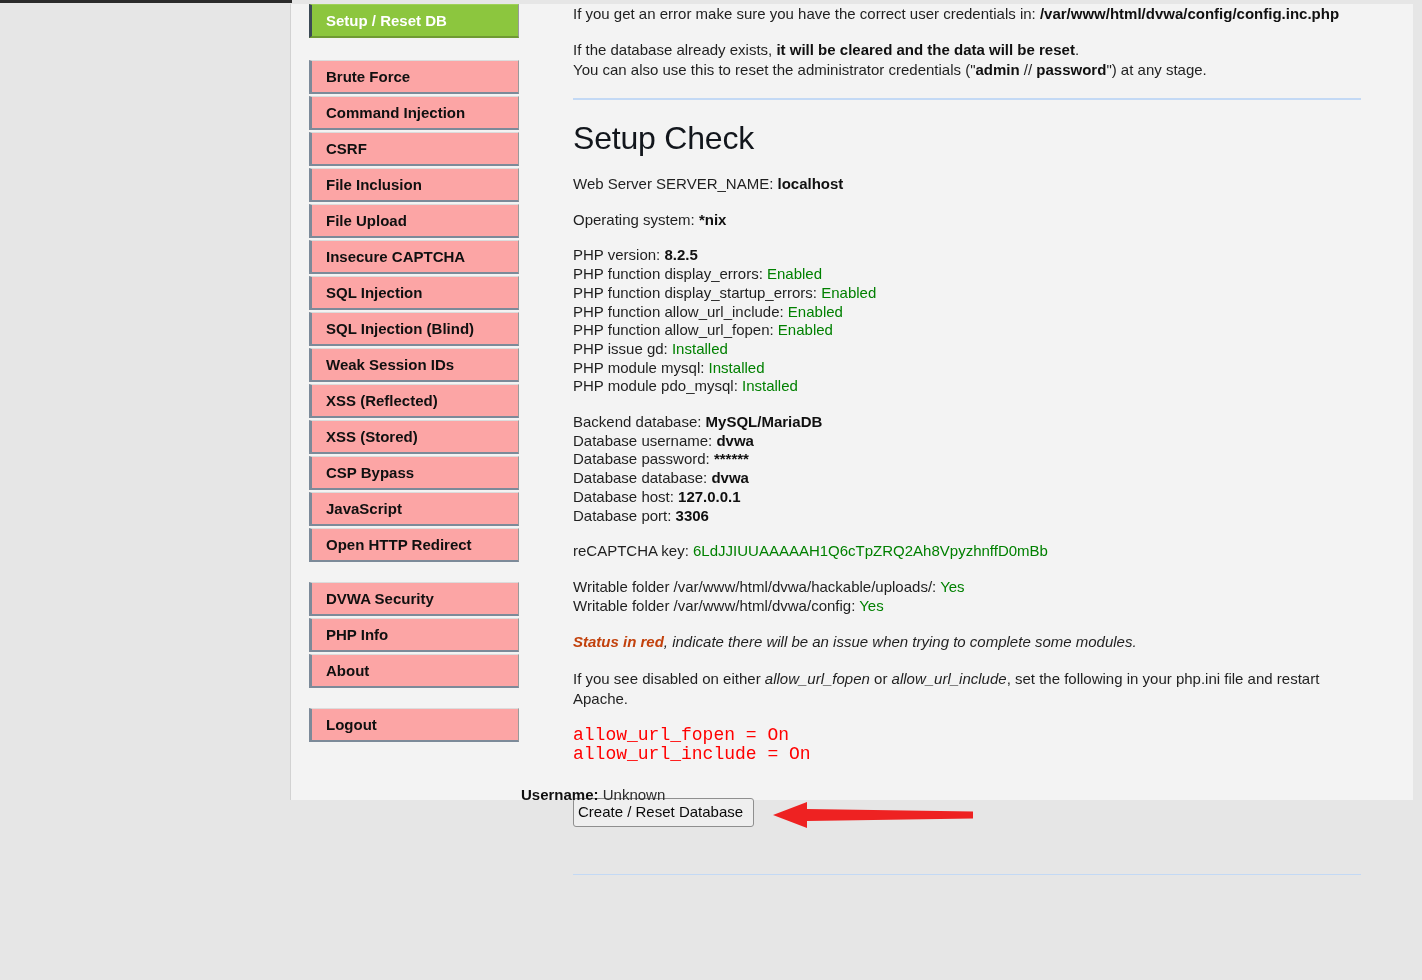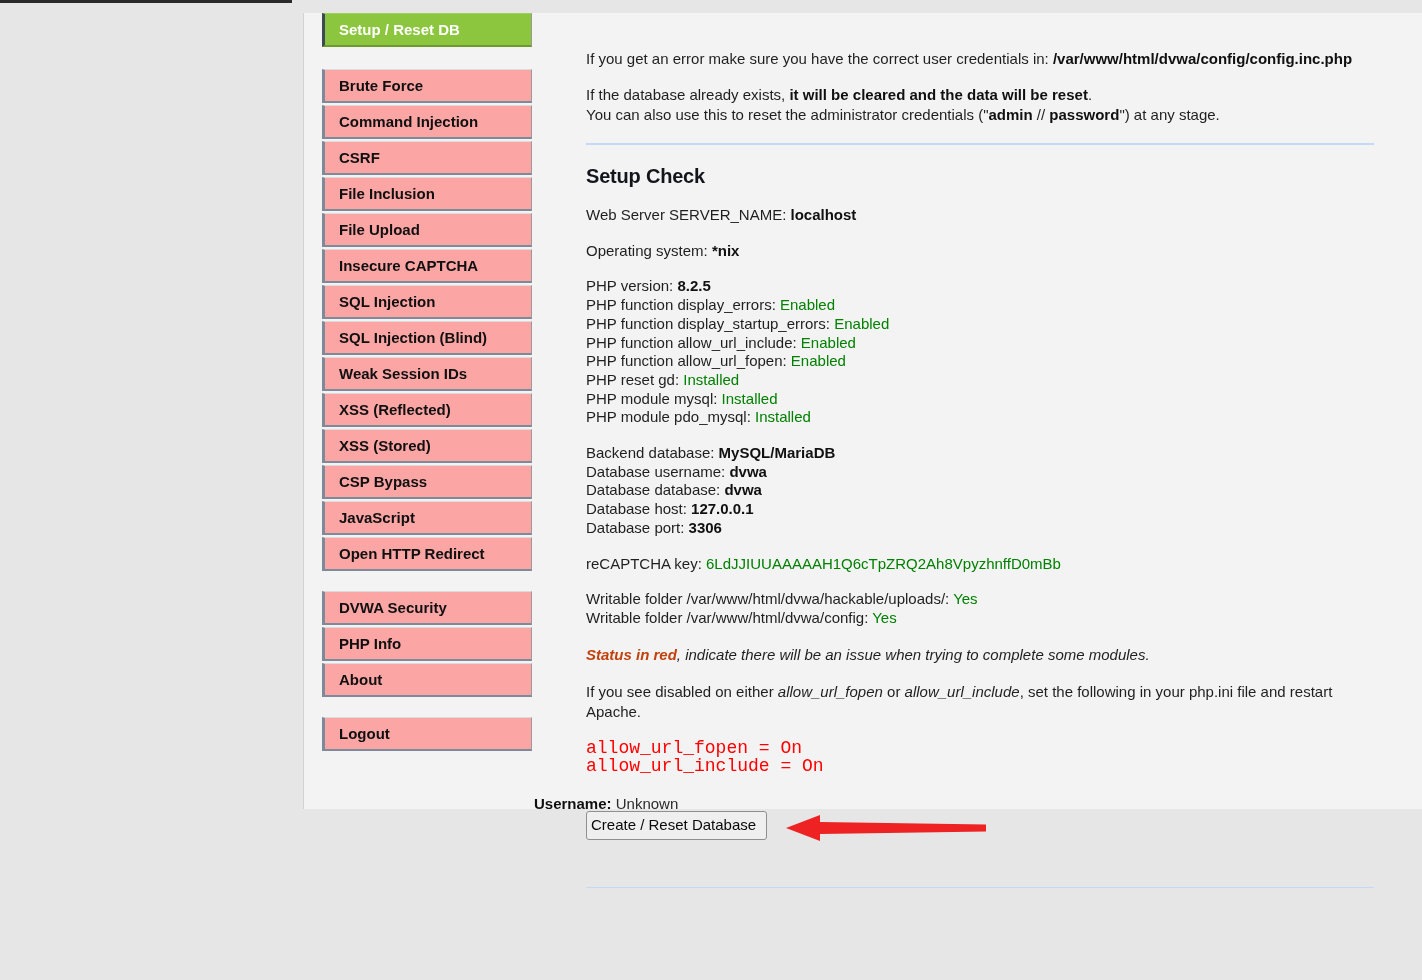--- a/index.html
+++ b/index.html
@@ -19,25 +19,24 @@
   
   .top-strip {
     position: absolute;
     top: 0; left: 0;
     width: 292px;
     height: 3px;
     background: #2b2b2b;
   }
   .page {
     position: absolute;
-    top: 13px; left: 0;
+    top: 4px; left: 0;
     width: 1422px;
     height: 796px;
     display: flex;
-    gap: 13px;
   }
   .outer-gutter {
     width: 290px;
     background: #e6e6e6;
     flex: 0 0 290px;
   }
   .main-frame {
     width: 1122px;
     flex: 0 0 1122px;
     background: #f3f3f3;
@@ -84,37 +83,36 @@
   
   .content {
     flex: 1;
     padding: 0 30px 0 0;
     box-sizing: border-box;
     position: relative;
   }
   .content-inner {
     padding-left: 52px;
     padding-right: 22px;
-    margin-top: 36px;
   }
   .para {
     margin-bottom: 16px;
     line-height: 20px;
   }
   .lead-line { line-height: 20px; }
   b, strong { font-weight: bold; color: #101010; }
   hr.rule {
     border: 0;
     border-top: 2px solid #c3d9f5;
     margin: 18px 0 20px 0;
     height: 0;
   }
   h1.section-title {
-    font-size: 20px;
-    font-weight: bold;
+    font-size: 32px;
+    font-weight: normal;
     color: #12161c;
     margin: 0 0 18px 0;
     letter-spacing: -0.2px;
   }
   .check-block {
     margin-bottom: 17px;
     line-height: 18.7px;
   }
   .ok { color: #008000; }
   .mono-red {
@@ -262,36 +260,39 @@
           <div>
             <span>PHP function display_startup_errors: </span><span class="ok">Enabled</span>
           </div>
           <div>
             <span>PHP function allow_url_include: </span><span class="ok">Enabled</span>
           </div>
           <div>
             <span>PHP function allow_url_fopen: </span><span class="ok">Enabled</span>
           </div>
           <div>
-            <span>PHP reset gd: </span><span class="ok">Installed</span>
+            <span>PHP issue gd: </span><span class="ok">Installed</span>
           </div>
           <div>
             <span>PHP module mysql: </span><span class="ok">Installed</span>
           </div>
           <div>
             <span>PHP module pdo_mysql: </span><span class="ok">Installed</span>
           </div>
         </div>
 
         <div class="check-block">
           <div>
             <span>Backend database: </span><b>MySQL/MariaDB</b>
           </div>
           <div>
             <span>Database username: </span><b>dvwa</b>
+          </div>
+          <div>
+            <span>Database password: </span><b>******</b>
           </div>
           <div>
             <span>Database database: </span><b>dvwa</b>
           </div>
           <div>
             <span>Database host: </span><b>127.0.0.1</b>
           </div>
           <div>
             <span>Database port: </span><b>3306</b>
           </div>

